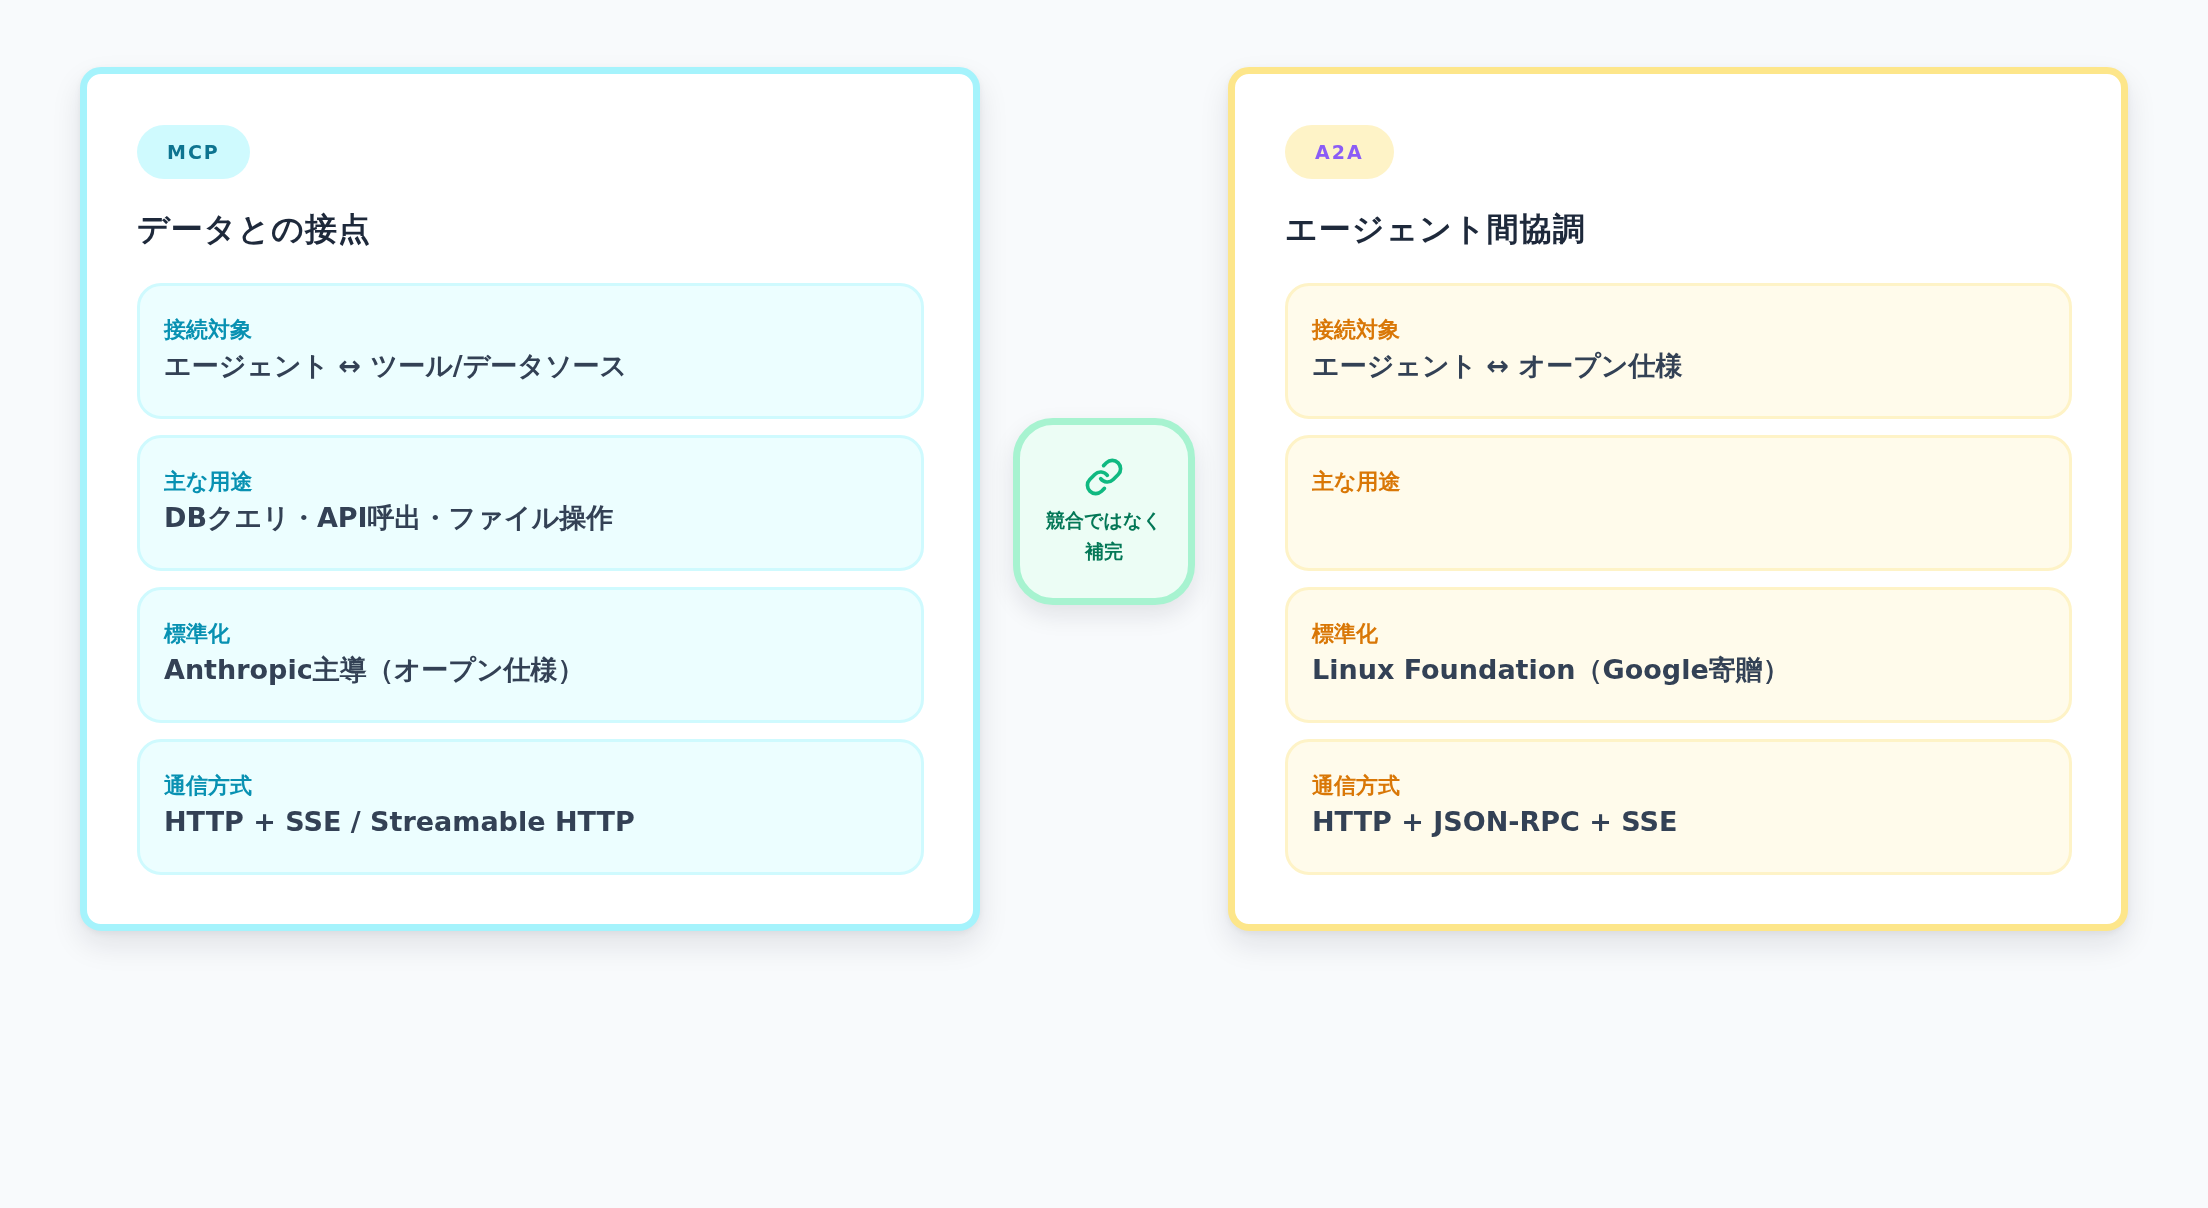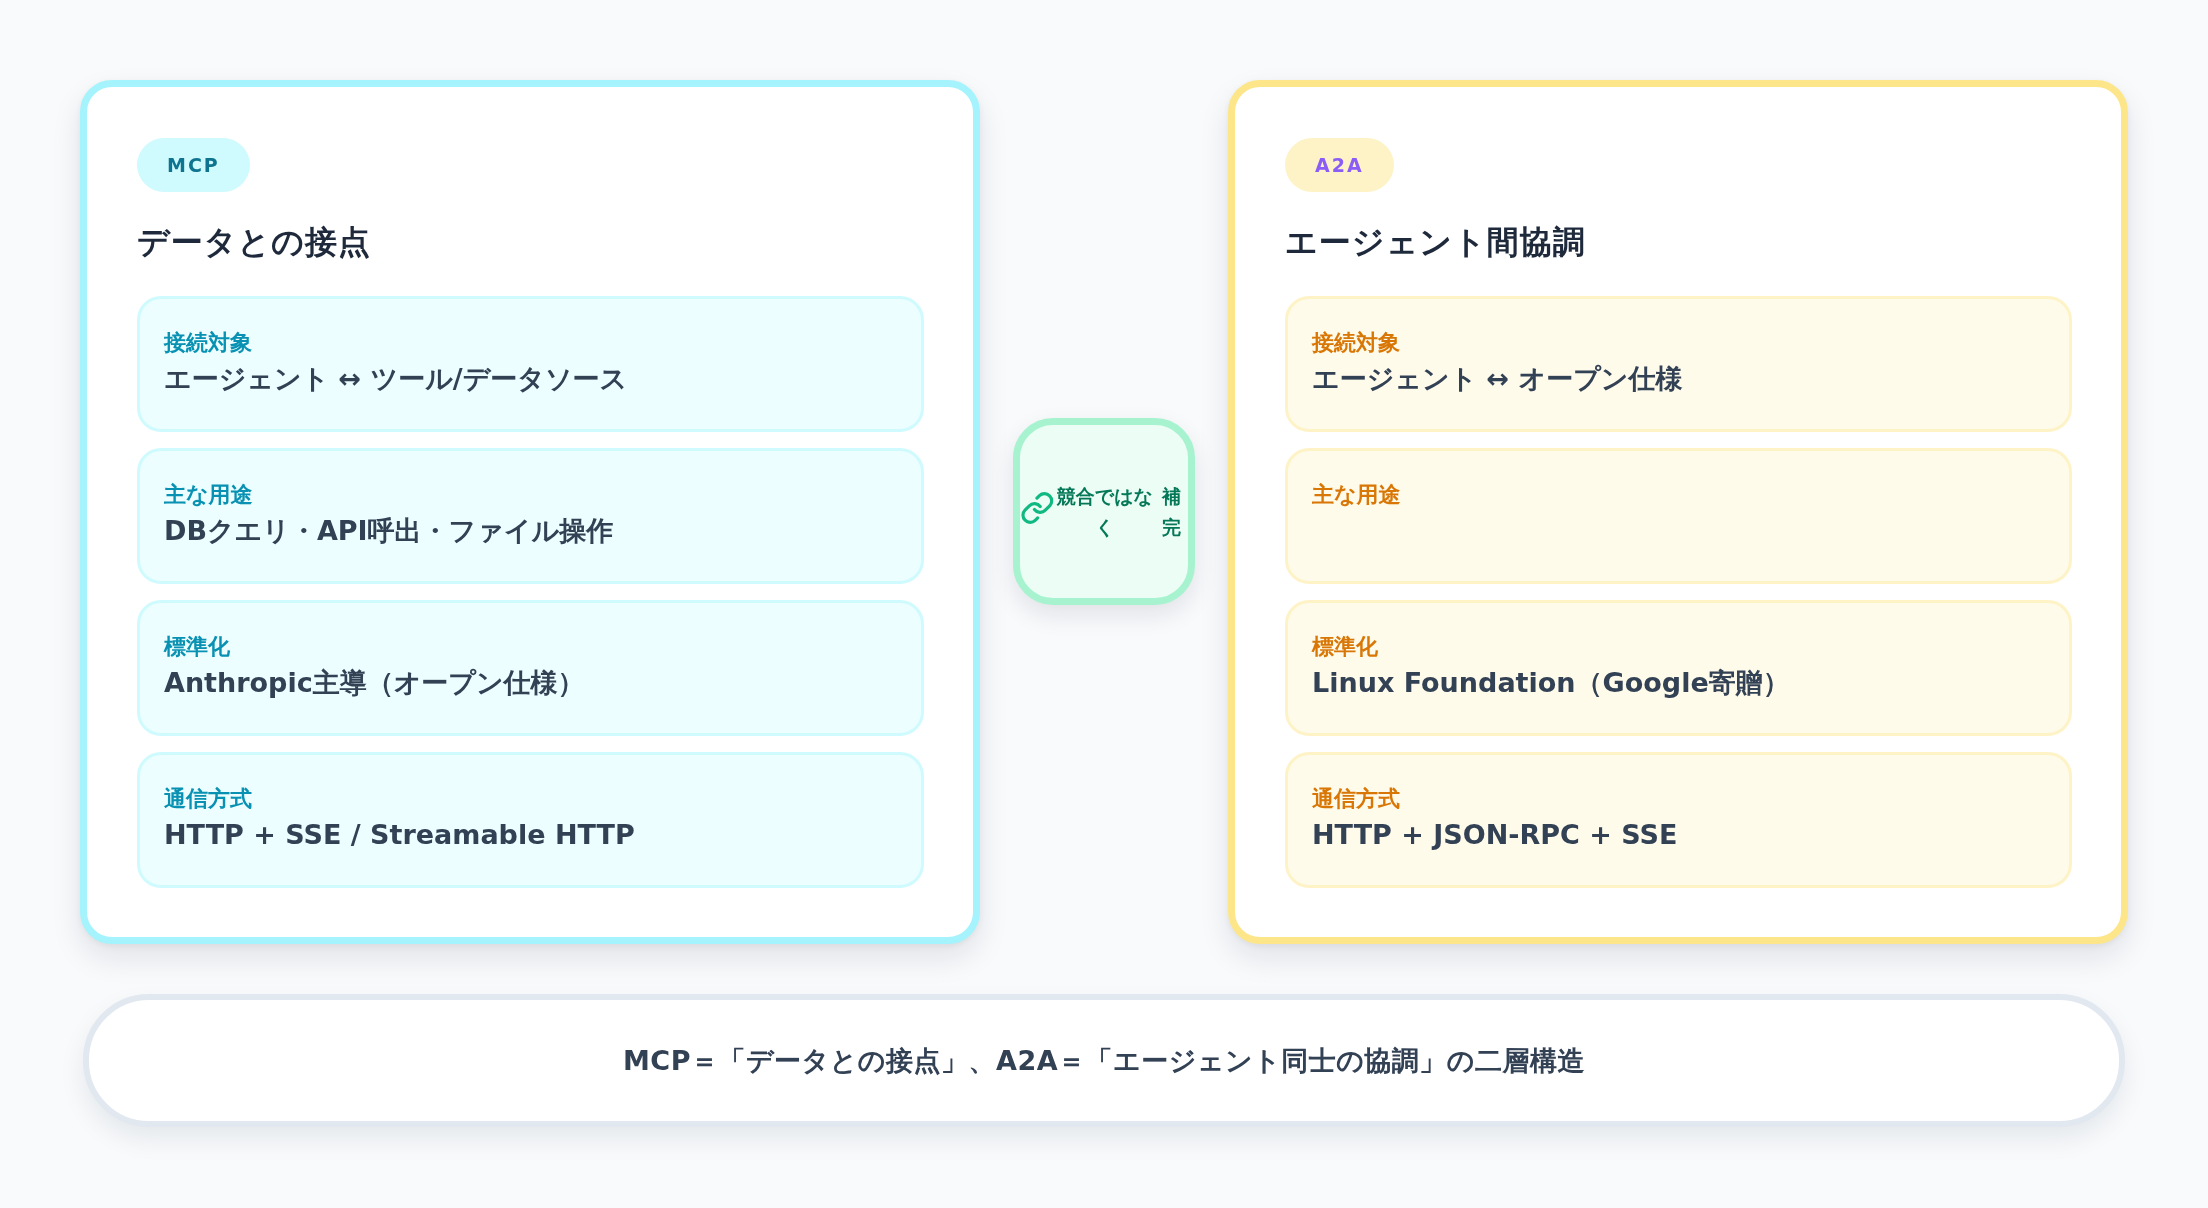--- a/index.html
+++ b/index.html
@@ -5,25 +5,25 @@
   * { box-sizing: border-box; margin: 0; padding: 0; }
   html, body {
     width: 2208px; height: 1208px; overflow: hidden;
     background: #f8fafc;
     font-family: "DejaVu Sans", "Liberation Sans", sans-serif;
   }
   .canvas { position: relative; width: 2208px; height: 1208px; }
 
   .card {
     position: absolute;
-    top: 80px;
+    top: 67px;
     width: 900px;
     height: 864px;
     background: #ffffff;
-    border-radius: 32px;
+    border-radius: 21px;
     border: 7px solid;
     box-shadow: 0 14px 30px rgba(15, 23, 42, 0.10), 0 2px 6px rgba(15,23,42,0.05);
   }
   .card.mcp { left: 80px; border-color: #a5f3fc; }
   .card.a2a { left: 1228px; border-color: #fde68a; }
 
   .pill {
     position: absolute;
     left: 50px; top: 51px;
     height: 54px;
@@ -80,21 +80,21 @@
   }
 
   .center-badge {
     position: absolute;
     left: 1013px; top: 418px;
     width: 182px; height: 187px;
     border-radius: 40px;
     border: 7px solid #a7f3d0;
     background: #ecfdf5;
     box-shadow: 0 10px 24px rgba(15, 23, 42, 0.10);
-    display: flex; flex-direction: row; align-items: center; justify-content: center;
+    display: flex; flex-direction: column; align-items: center; justify-content: center;
   }
   .center-badge .link-icon { width: 40px; height: 40px; margin-bottom: 8px; }
   .center-badge .badge-text {
     font-size: 19px;
     font-weight: bold;
     color: #047857;
     text-align: center;
     line-height: 31px;
   }
 
@@ -167,16 +167,13 @@
         <div class="item-label">標準化</div>
         <div class="item-value">Linux Foundation（Google寄贈）</div>
       </div>
       <div class="item">
         <div class="item-label">通信方式</div>
         <div class="item-value">HTTP + JSON-RPC + SSE</div>
       </div>
     </div>
   </div>
 
-  <div class="summary">
-    <div class="summary-text">MCP＝「データとの接点」、A2A＝「エージェント同士の協調」の二層構造</div>
-  </div>
 </div>
 
 </body></html>

